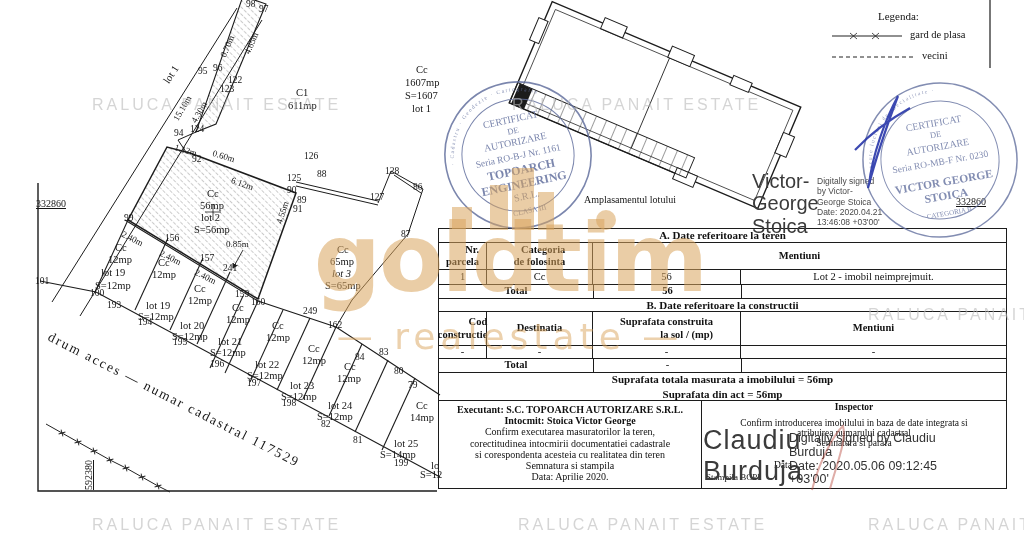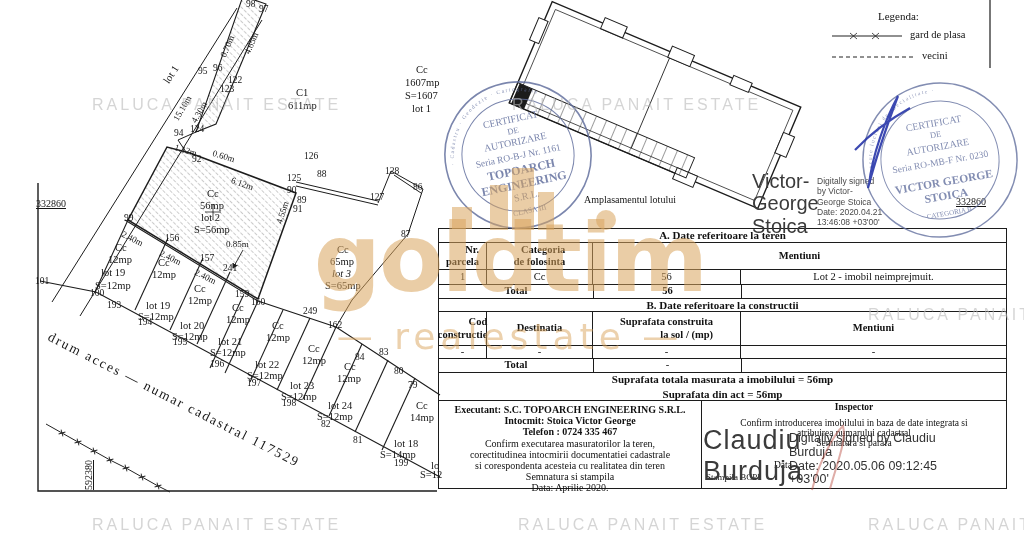--- a/index.html
+++ b/index.html
@@ -232,21 +232,21 @@
       <span class="mlabel c-l" style="left: 308px; top: 344px;">Cc</span>
       <span class="mlabel c-l" style="left: 302px; top: 356px;">12mp</span>
       <span class="mlabel c-l" style="left: 290px; top: 381px;">lot 23</span>
       <span class="mlabel c-l" style="left: 281px; top: 392px;">S=12mp</span>
       <span class="mlabel c-l" style="left: 344px; top: 362px;">Cc</span>
       <span class="mlabel c-l" style="left: 337px; top: 374px;">12mp</span>
       <span class="mlabel c-l" style="left: 328px; top: 401px;">lot 24</span>
       <span class="mlabel c-l" style="left: 317px; top: 412px;">S=12mp</span>
       <span class="mlabel c-l" style="left: 416px; top: 401px;">Cc</span>
       <span class="mlabel c-l" style="left: 410px; top: 413px;">14mp</span>
-      <span class="mlabel c-l" style="left: 394px; top: 439px;">lot 18</span>
+      <span class="mlabel c-l" style="left: 394px; top: 439px;">lot 25</span>
       <span class="mlabel c-l" style="left: 380px; top: 450px;">S=14mp</span>
       <span class="mlabel c-l" style="left: 431px; top: 461px;">lo</span>
       <span class="mlabel c-l" style="left: 420px; top: 470px;">S=12</span>
       <span class="mlabel c-g" style="left: 36px; top: 199px;">332860</span>
       <span class="mlabel c-g" style="left: 956px; top: 197px;">332860</span>
       <span class="mlabel c-g" style="left: 84px; top: 490px; transform: rotate(-90deg);">592380</span>
       <span class="mlabel c-road" style="left: 52px; top: 330px; transform: rotate(27deg);">drum acces — numar cadastral 117529</span>
     </div>
 
   <div id="legend-title">Legenda:</div>
@@ -300,23 +300,22 @@
       <div class="tcell w3"></div>
     </div>
     <div class="trow" style="height:28px;">
       <div class="tcell summary w3">
         <div>Suprafata totala masurata a imobilului =  56mp</div>
         <div>Suprafata din act = 56mp</div>
       </div>
     </div>
     <div class="trow" style="height:88px;">
       <div id="exec-cell">
-        <div class="bold">Executant: S.C. TOPOARCH ENGINEERING S.R.L.</div>
+        <div class="bold">Executant: S.C. TOPOARCH AUTORIZARE S.R.L.</div>
         <div class="bold">Intocmit: Stoica Victor George</div>
-        <div class="bold">Telefon : 0724  335 467</div>
         <div class="preline">Confirm executarea masuratorilor la teren,
 corectitudinea intocmirii documentatiei cadastrale
 si corespondenta acesteia cu realitatea din teren
 Semnatura si stampila
 Data: Aprilie  2020.</div>
       </div>
       <div id="insp-cell">
         <div class="bold" style="margin-top:1px;">Inspector</div>
         <div class="preline" style="margin-top:6px;">Confirm introducerea imobilului in baza de date integrata si
 atribuirea numarului cadastral</div>

